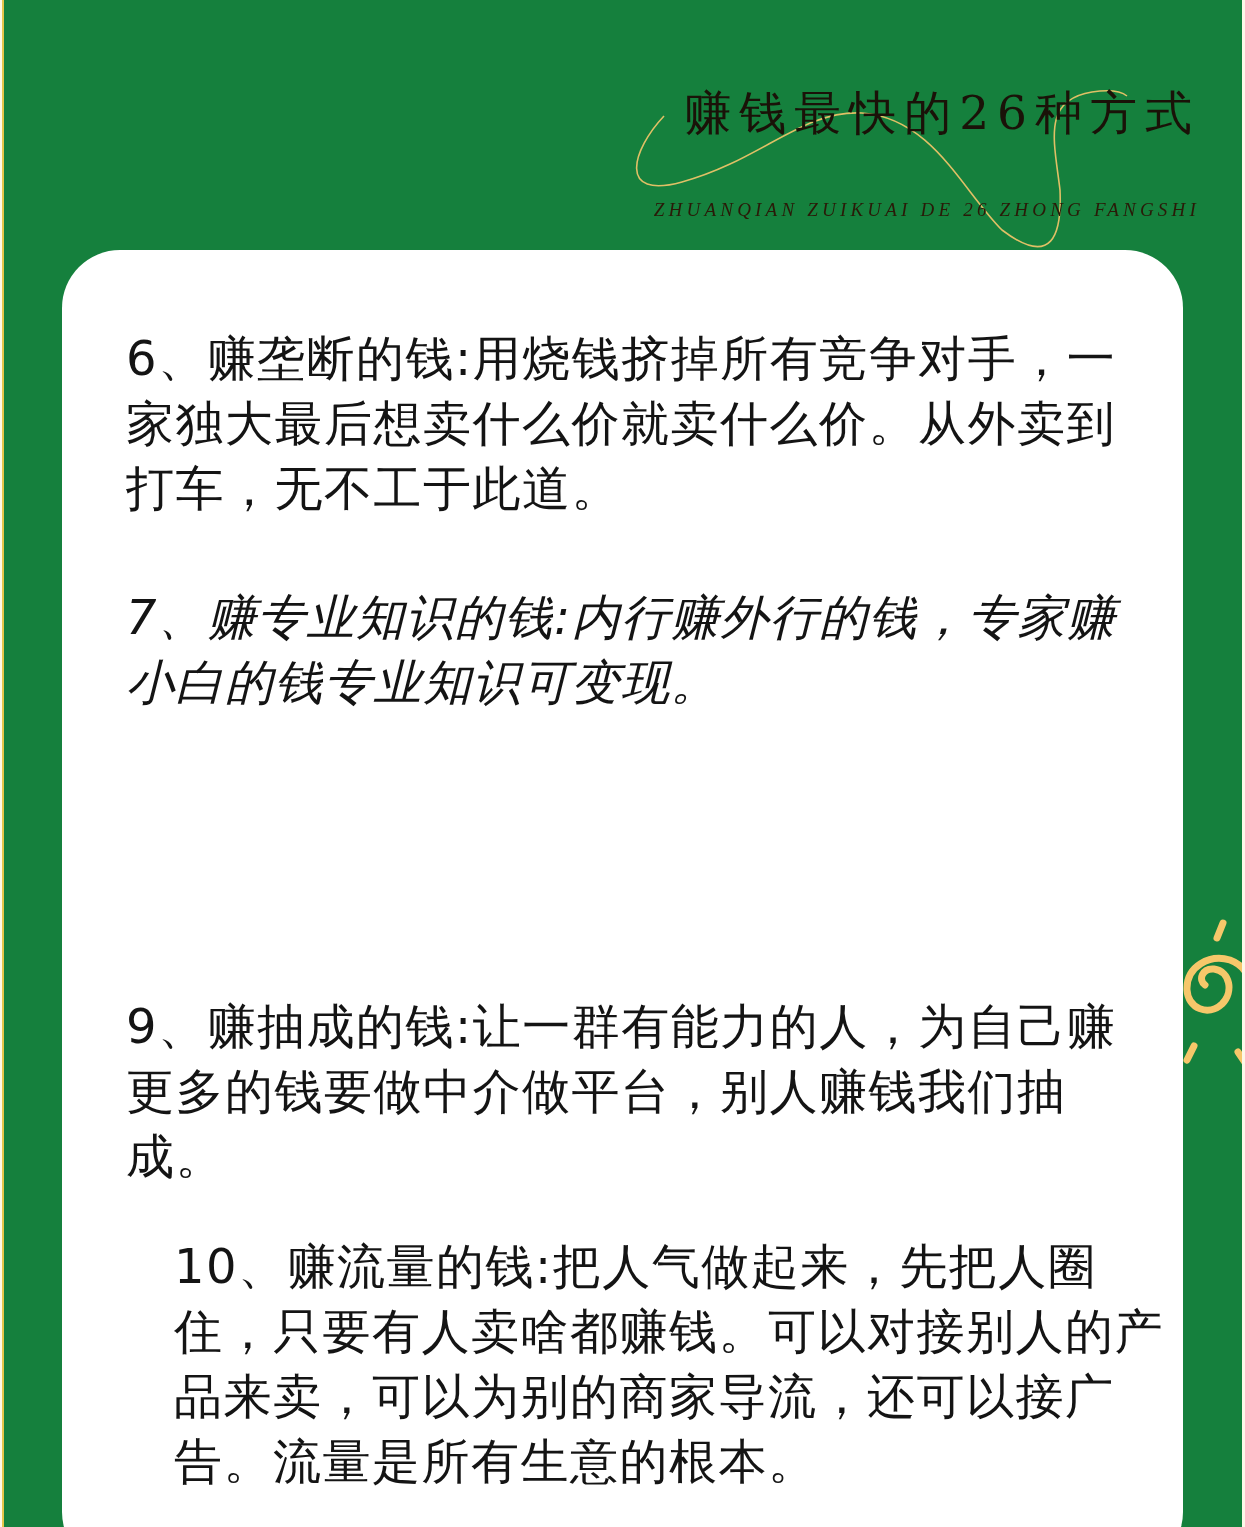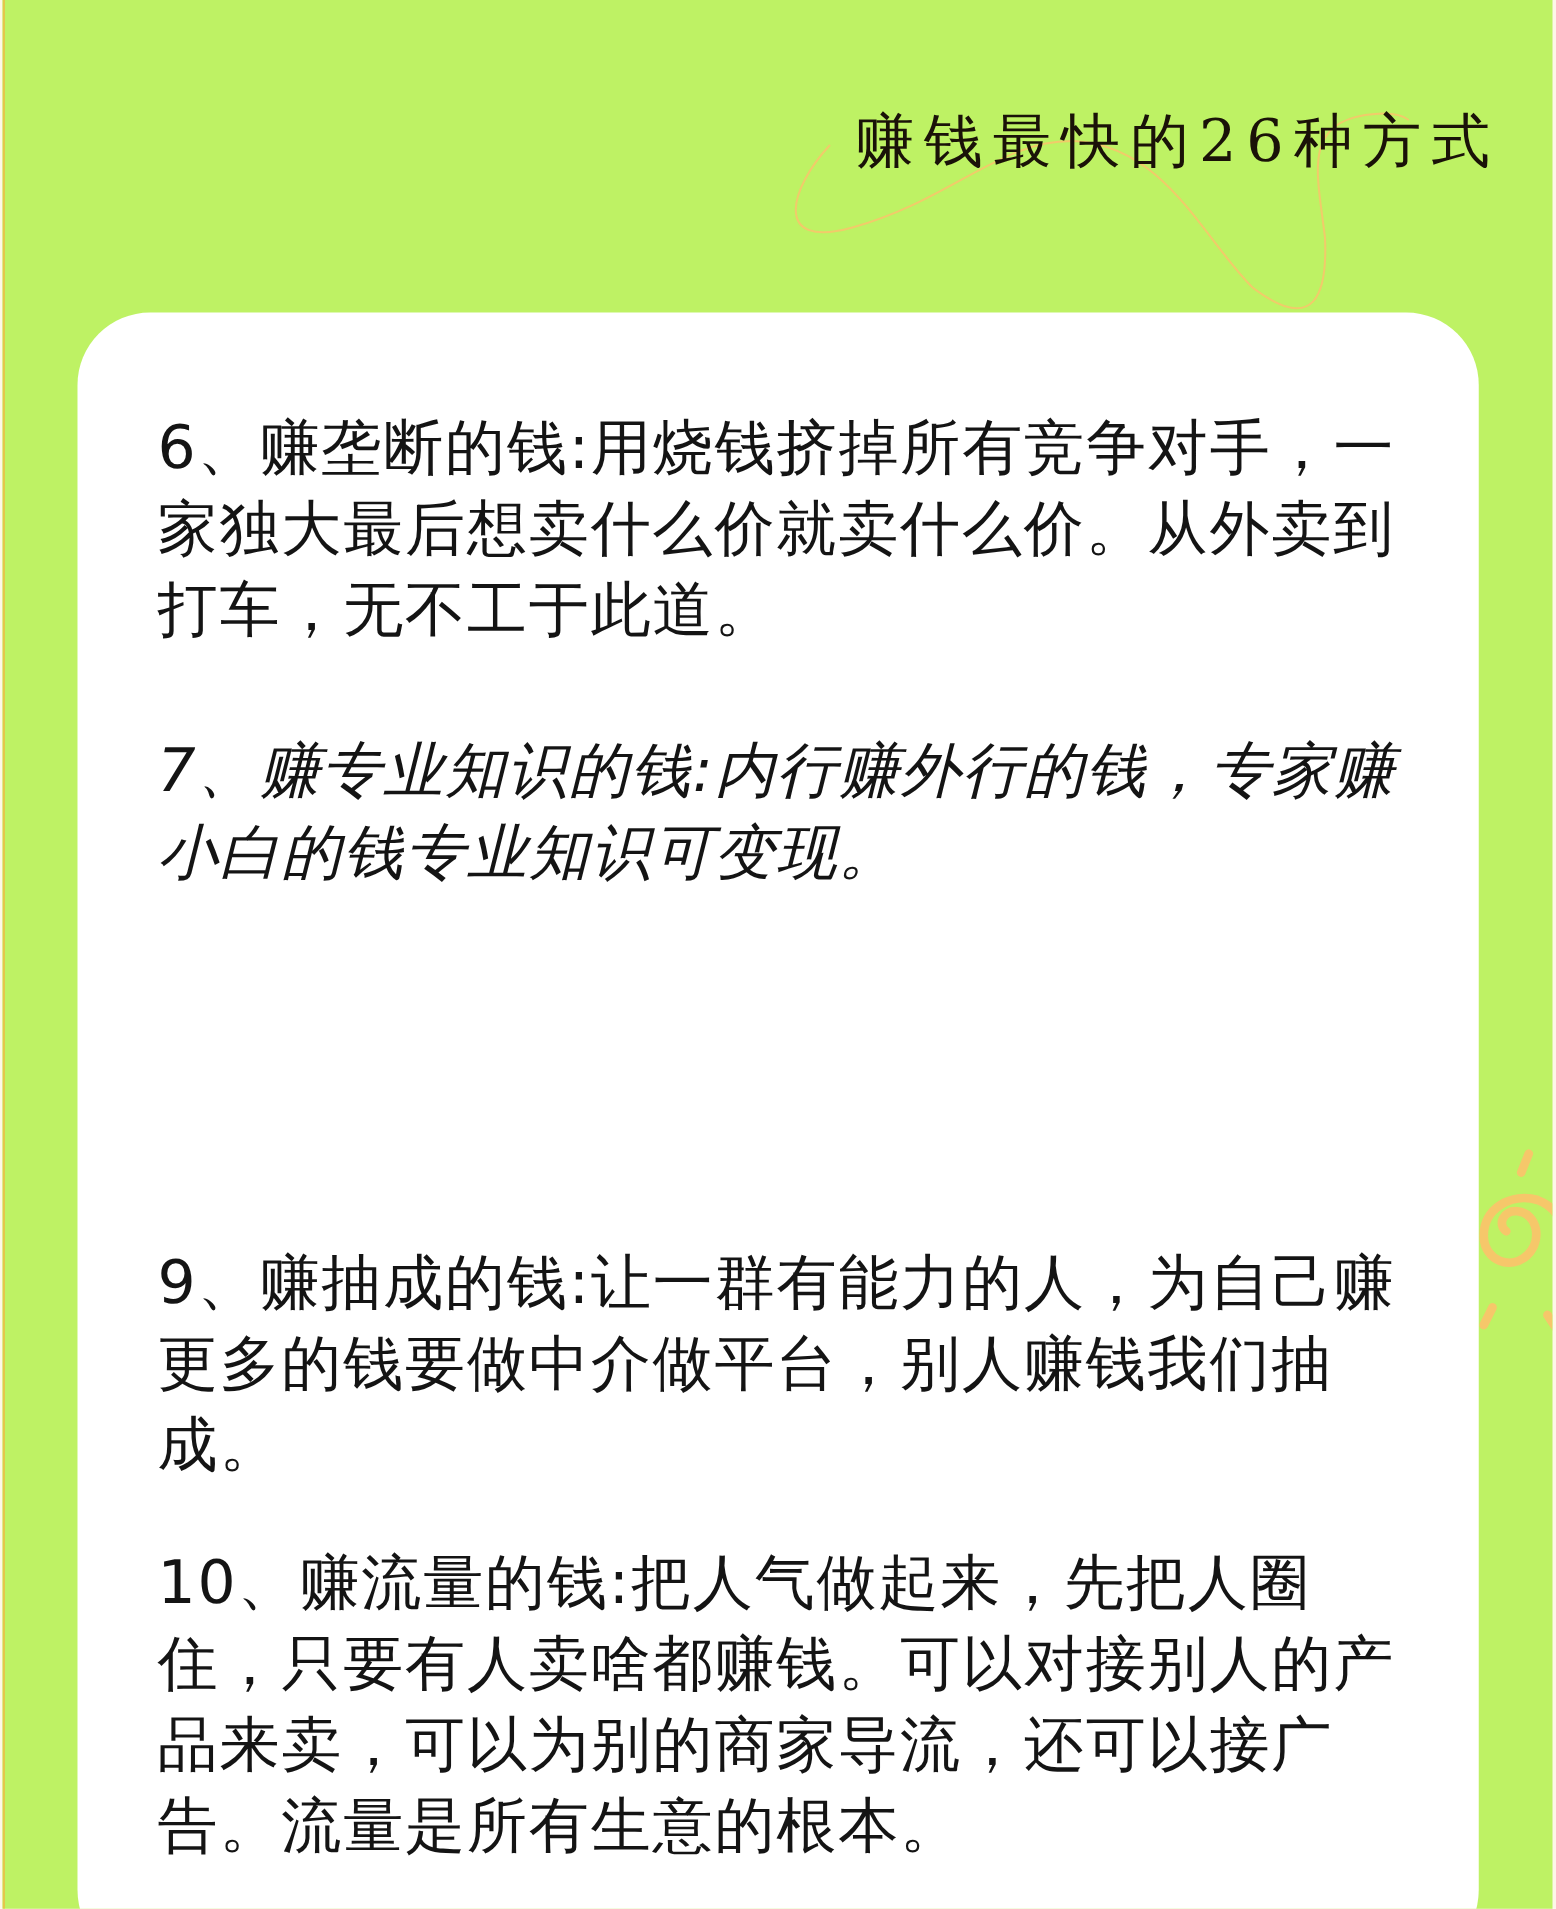--- a/index.html
+++ b/index.html
@@ -3,21 +3,21 @@
 <meta charset="utf-8">
 <style>
   html, body { margin: 0; padding: 0; }
   body {
     width: 1245px; height: 1527px; overflow: hidden;
     background: #fdf7e8;
     font-family: "DejaVu Sans", "Liberation Sans", sans-serif;
   }
   .page {
     position: absolute; left: 2px; top: 0; width: 1240px; height: 1527px;
-    background: #bef264; overflow: hidden;
+    background: #15803d; overflow: hidden;
   }
   .left-edge { position: absolute; left: 0; top: 0; width: 2px; height: 1527px; background: #e4c64a; }
   .deco { position: absolute; left: 0; top: 0; width: 1240px; height: 1527px; pointer-events: none; }
   .title {
     position: absolute; right: 42px; top: 82px;
     font-family: "DejaVu Serif", "Liberation Serif", serif;
     font-size: 47px; letter-spacing: 8px; color: #1a1208; white-space: nowrap;
     font-weight: normal;
   }
   .subtitle {
@@ -47,20 +47,21 @@
 
     <g stroke="#f6c76a" stroke-width="7" stroke-linecap="round" fill="none">
       <path d="M1203 985 C 1196 980, 1200 968, 1212 969 C 1228 971, 1232 992, 1220 1004 C 1206 1017, 1186 1008, 1185 990 C 1184 966, 1208 954, 1228 960 C 1250 968, 1256 996, 1244 1018"></path>
       <line x1="1221" y1="923" x2="1215" y2="938"></line>
       <line x1="1185" y1="1060" x2="1192" y2="1046"></line>
       <line x1="1236" y1="1052" x2="1244" y2="1064"></line>
     </g>
   </svg>
 
   <div class="title">赚钱最快的26种方式</div>
+  <div class="subtitle">ZHUANQIAN ZUIKUAI DE 26 ZHONG FANGSHI</div>
 
   <div class="card">
     <div class="entry" style="top:76px;">6、赚垄断的钱:用烧钱挤掉所有竞争对手，一家独大最后想卖什么价就卖什么价。从外卖到打车，无不工于此道。</div>
     <div class="entry" style="top:335px;font-style:italic;">7、赚专业知识的钱:内行赚外行的钱，专家赚小白的钱专业知识可变现。</div>
     <div class="entry" style="top:744px;">9、赚抽成的钱:让一群有能力的人，为自己赚更多的钱要做中介做平台，别人赚钱我们抽成。</div>
-    <div class="entry" style="top:984px;">10、赚流量的钱:把人气做起来，先把人圈住，只要有人卖啥都赚钱。可以对接别人的产品来卖，可以为别的商家导流，还可以接广告。流量是所有生意的根本。</div>
+    <div class="entry" style="top:984px;margin-left:48px;">10、赚流量的钱:把人气做起来，先把人圈住，只要有人卖啥都赚钱。可以对接别人的产品来卖，可以为别的商家导流，还可以接广告。流量是所有生意的根本。</div>
   </div>
 </div>
 
 </body></html>

